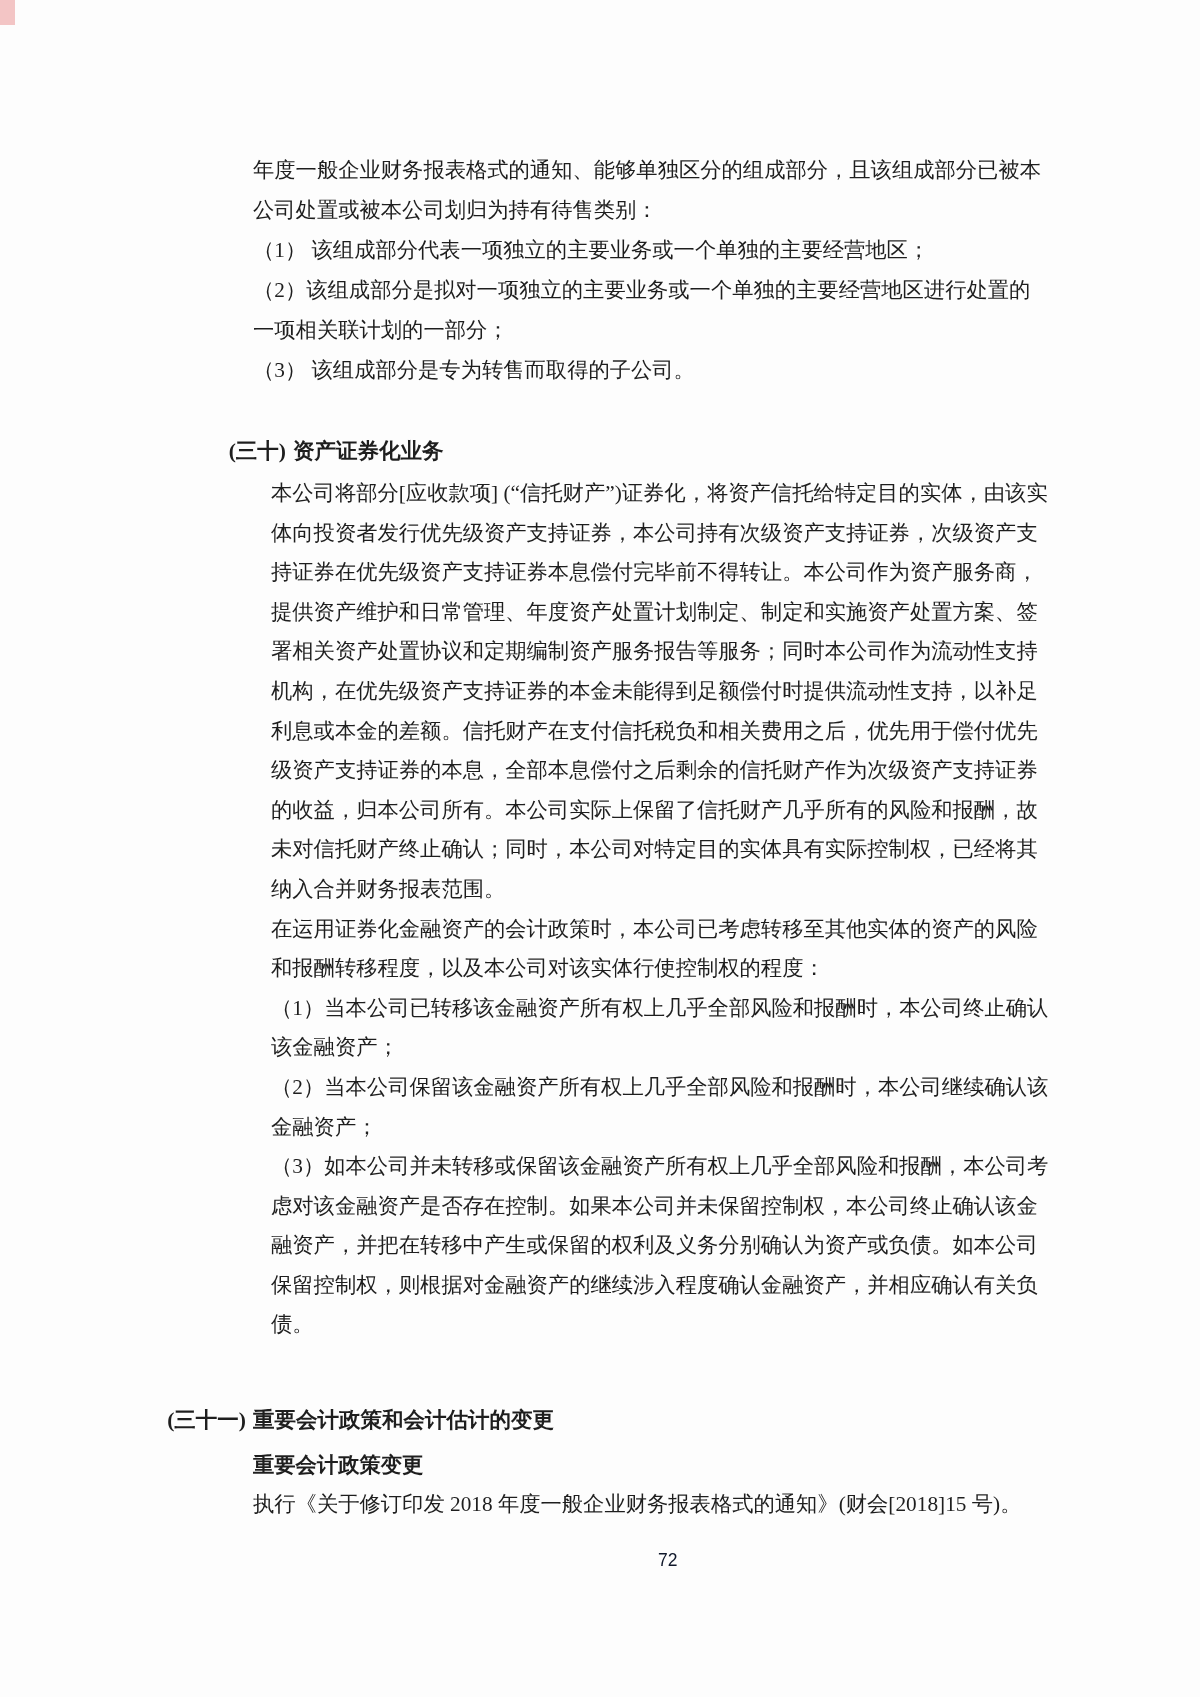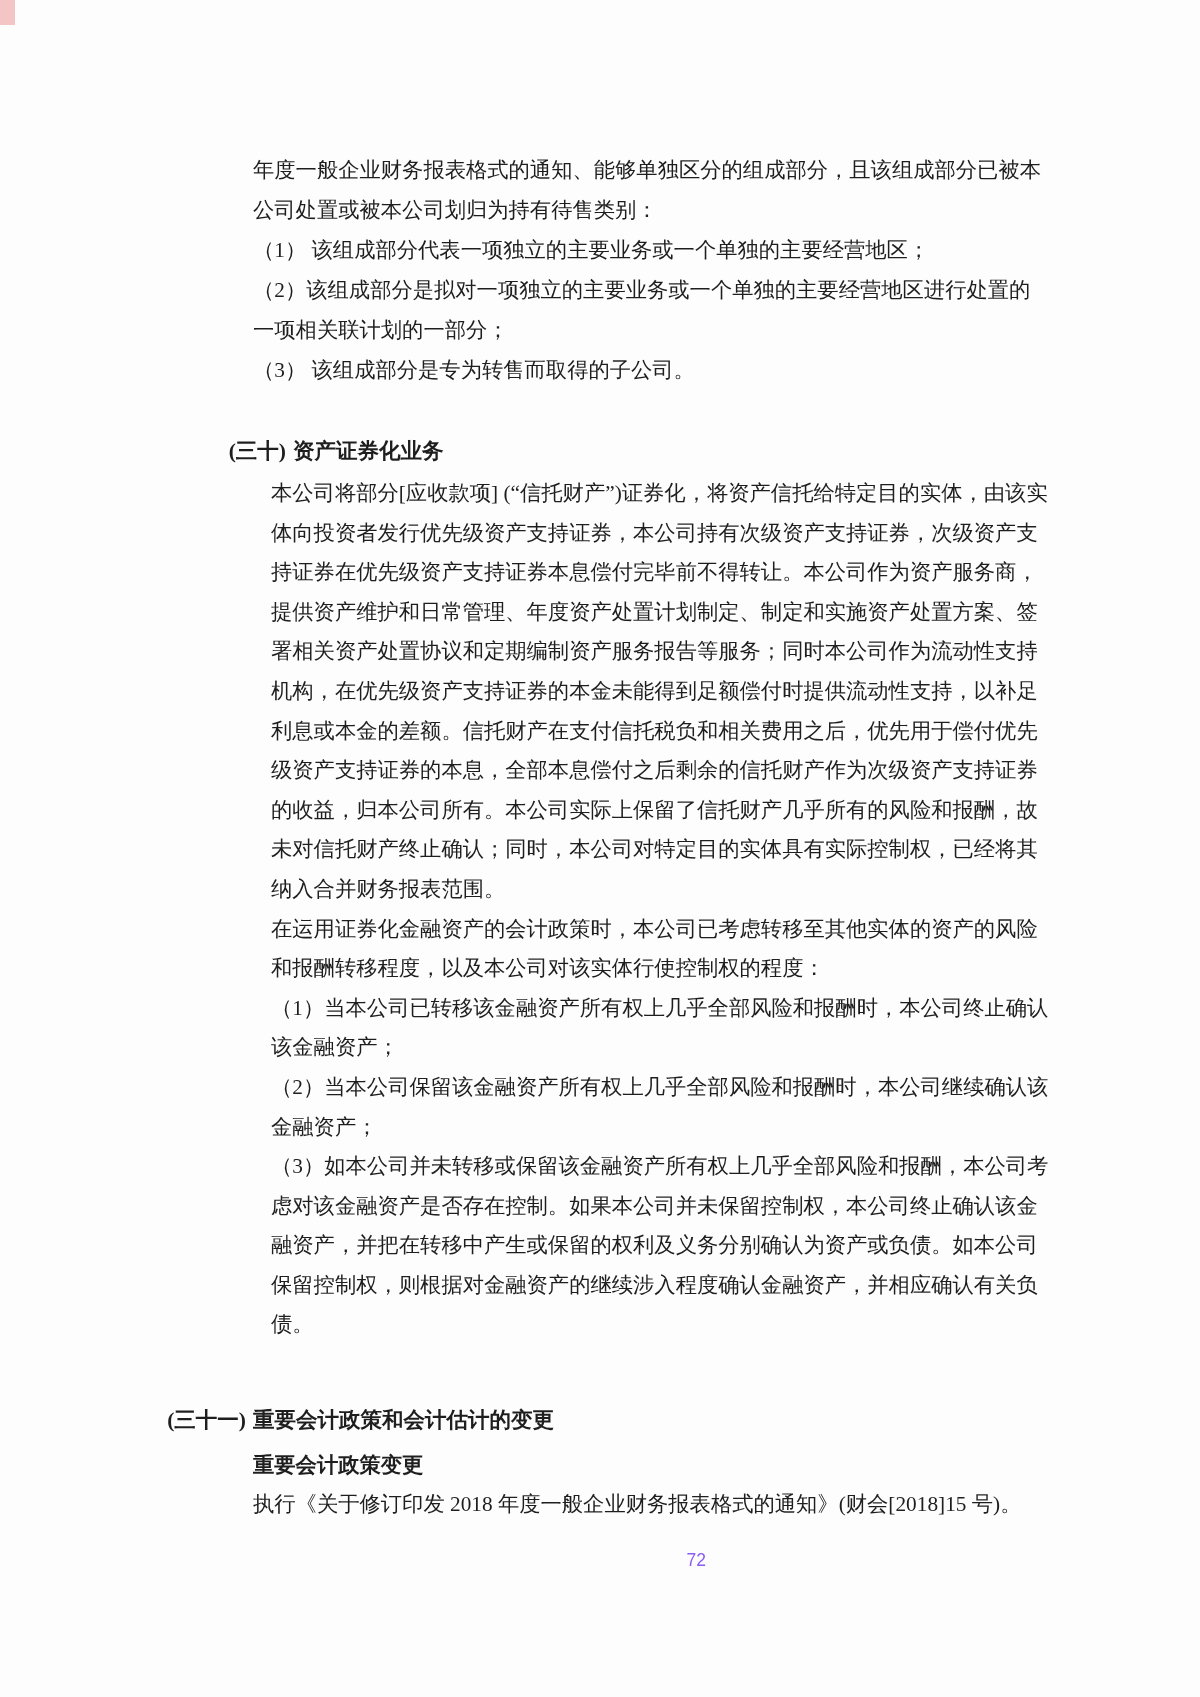--- a/index.html
+++ b/index.html
@@ -35,23 +35,23 @@
     text-align:right; white-space:nowrap;
   }
   .sec-title { position:absolute; left:253px; white-space:nowrap; }
   .sub-heading {
     position:absolute; left:253px; top:1450px;
     font-weight:bold; font-size:21.3px; line-height:30px;
     white-space:nowrap;
   }
   .page-number {
     position:absolute; left:658px; top:1545px; width:48px;
-    text-align:right;
+    text-align:left;
     font-family:"Liberation Sans","DejaVu Sans",sans-serif;
-    font-size:17.5px; line-height:30px; color:#8b5cf6;
+    font-size:17.5px; line-height:30px; color:#0f172a;
   }
 </style>
 </head>
 <body>
 
 <div class="page">
 
   <div class="corner-mark"></div>
 
   <div class="block intro-block" id="intro-block">

